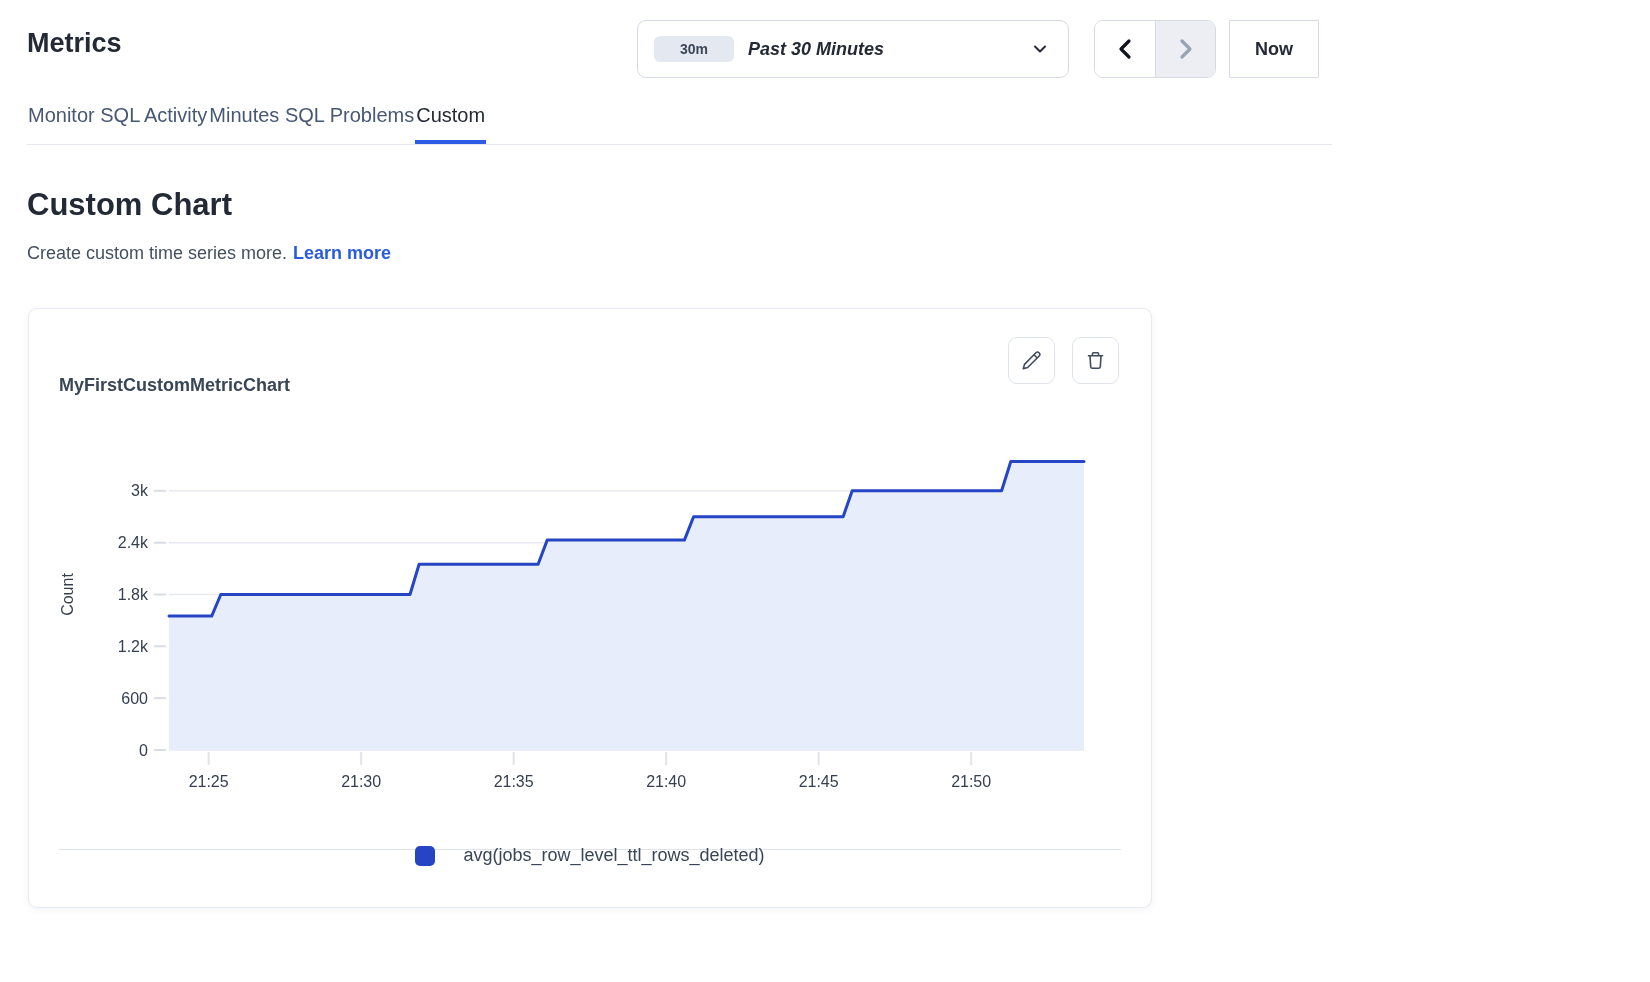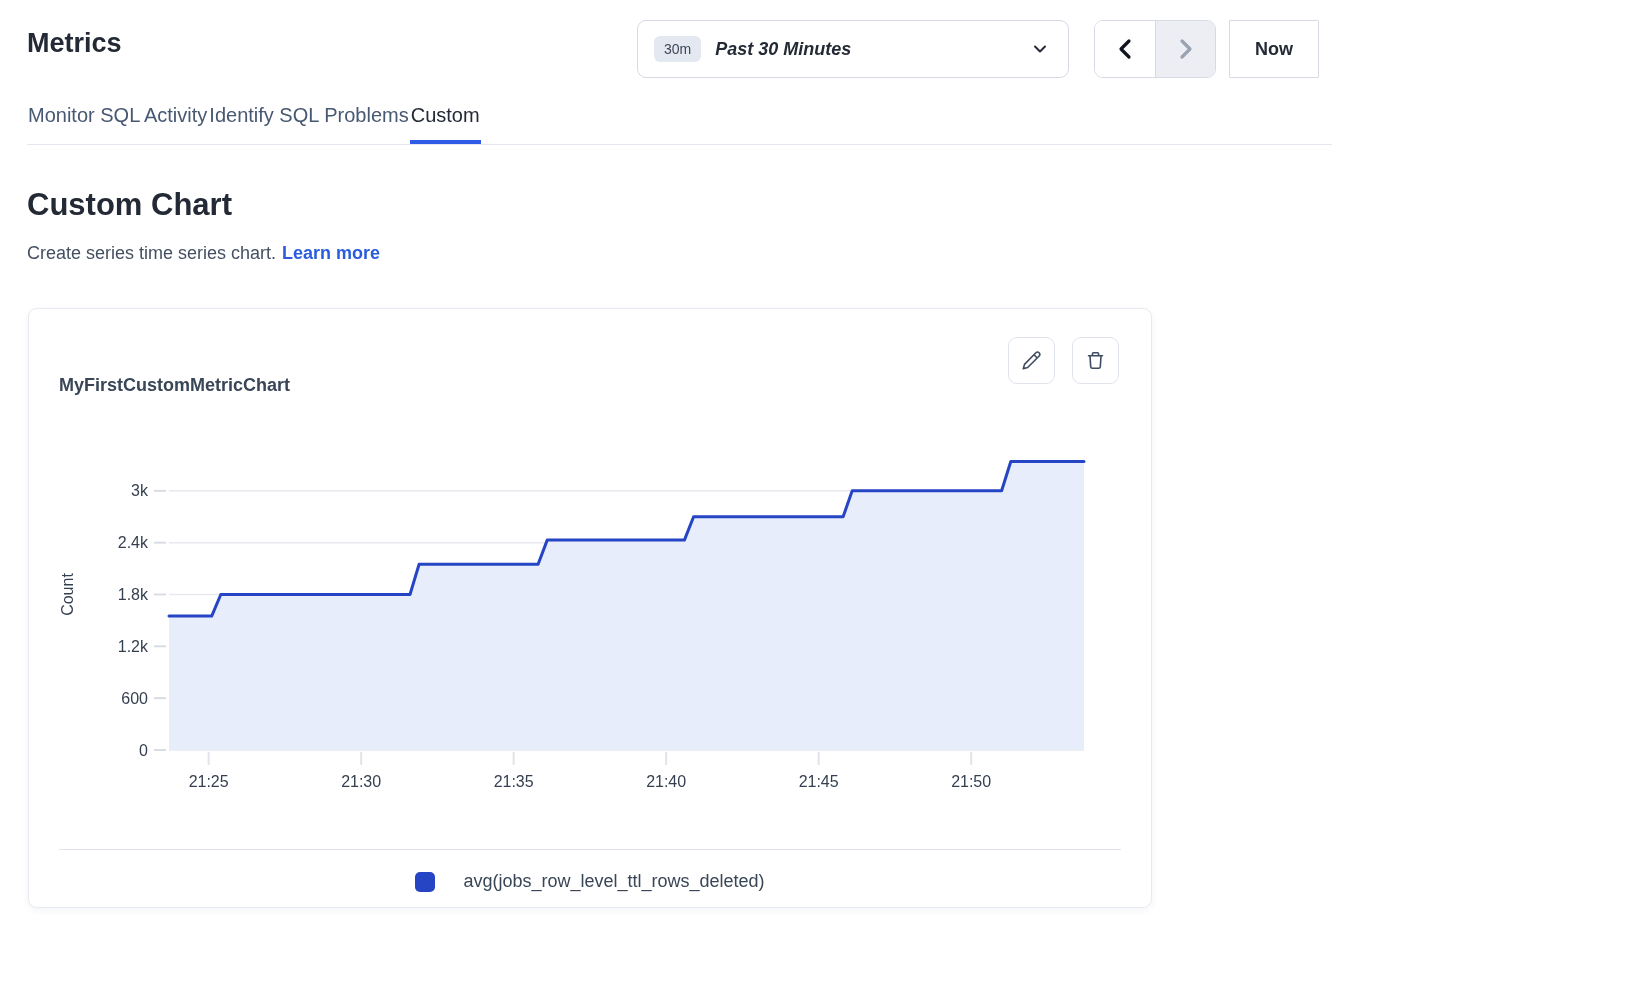--- a/index.html
+++ b/index.html
@@ -6,22 +6,22 @@
   html,body { background:#fff; }
   body { font-family:"Liberation Sans", sans-serif; color:#242a35; }
   .page { position:relative; width:1332px; height:982px; background:#fff; overflow:hidden; }
 
   .h1 { position:absolute; left:27px; top:28px; font-size:27px; font-weight:700; color:#242a35; }
 
   
   .controls { position:absolute; left:637px; top:20px; display:flex; align-items:stretch; }
   .time-dd { width:432px; height:58px; border:1px solid #d5dae5; border-radius:9px; background:#fff;
              display:flex; align-items:center; padding:0 20px 0 16px; gap:14px; cursor:pointer; }
-  .time-badge { background:#e4e8f0; color:#3c4658; font-size:14px; font-weight:400;
-                border-radius:6px; padding:6px 10px; line-height:1; }
+  .time-badge { background:#e4e8f0; color:#3c4658; font-size:14px; font-weight:700;
+                border-radius:6px; padding:6px 26px; line-height:1; }
   .time-label { font-size:18px; font-weight:700; color:#242a35; flex:1;font-style:italic; }
   .pager { margin-left:25px; display:flex; border:1px solid #d5dae5; border-radius:9px; overflow:hidden; height:58px; }
   .pager .seg { width:60px; display:flex; align-items:center; justify-content:center; cursor:pointer; background:#fff; }
   .pager .seg.disabled { background:#eceef4; border-left:1px solid #d5dae5; cursor:default; }
   .now-btn { margin-left:13px; width:90px; height:58px; border:1px solid #d5dae5; border-radius:1px;
              background:#fff; display:flex; align-items:center; justify-content:center;
              font-size:18px; font-weight:600; color:#242a35; cursor:pointer; }
 
   
   .tabs { position:absolute; left:27px; top:102px; width:1596px; display:flex; 
@@ -41,21 +41,21 @@
   
   .card { position:absolute; left:28px; top:308px; width:1124px; height:600px; background:#fff;
           border:1px solid #e7eaf1; border-radius:9px; box-shadow:0 2px 8px rgba(24,36,58,0.05); }
   .card-title { position:absolute; left:30px; top:40px; font-size:18px; font-weight:700; color:#394657;margin-top:26px; }
   .card-actions { position:absolute; top:28px; right:32px; display:flex; gap:17px; }
   .icon-btn { width:47px; height:47px; border:1px solid #dfe3ec; border-radius:9px; background:#fff;
               display:flex; align-items:center; justify-content:center; cursor:pointer; }
   .chart-wrap { position:absolute; left:28px; top:82px; width:1068px; height:420px; }
   .axis-label { font-size:16px; fill:#343f50; font-family:"Liberation Sans", sans-serif; }
   .card-divider { position:absolute; left:30px; right:30px; top:540px; height:1px; background:#dfe3ea; }
-  .legend { position:absolute; left:0; top:562px; width:100%; display:flex; align-items:center;
+  .legend { position:absolute; left:0; top:536px; width:100%; display:flex; align-items:center;
             justify-content:center; gap:28px; }
   .legend-swatch { width:20px; height:20px; border-radius:5px; background:#2545c4; }
   .legend-label { font-size:18px; color:#394657; }
 </style>
 </head>
 <body>
 
 <div class="page">
 
   <h1 class="h1">Metrics</h1>
@@ -84,27 +84,27 @@
               <path d="M5 3 L13 11 L5 19" fill="none" stroke="#9aa3b2" stroke-width="3.2" stroke-linecap="round" stroke-linejoin="round"></path>
             </svg>
         </span>
       </div>
     </div>
     <button class="now-btn">Now</button>
   </div>
 
   <div class="tabs">
     <div class="tab">Monitor SQL Activity</div>
-    <div class="tab">Identify SQL Problems</div>
+    <div class="tab">Minutes SQL Problems</div>
     <div class="tab active">Custom</div>
   </div>
 
   <h2 class="h2">Custom Chart</h2>
   <div class="subtitle">
-    <span>Create series time series chart.</span><span class="link">Learn more</span>
+    <span>Create custom time series more.</span><span class="link">Learn more</span>
   </div>
 
   <button class="add-btn">
     <span style="display:flex;">
       <svg width="22" height="22" viewBox="0 0 22 22">
           <circle cx="11" cy="11" r="9.2" fill="none" stroke="#fff" stroke-width="1.7"></circle>
           <path d="M11 6.5 V15.5 M6.5 11 H15.5" stroke="#fff" stroke-width="1.7" stroke-linecap="round"></path>
         </svg>
     </span>
     <span>Add chart</span>

